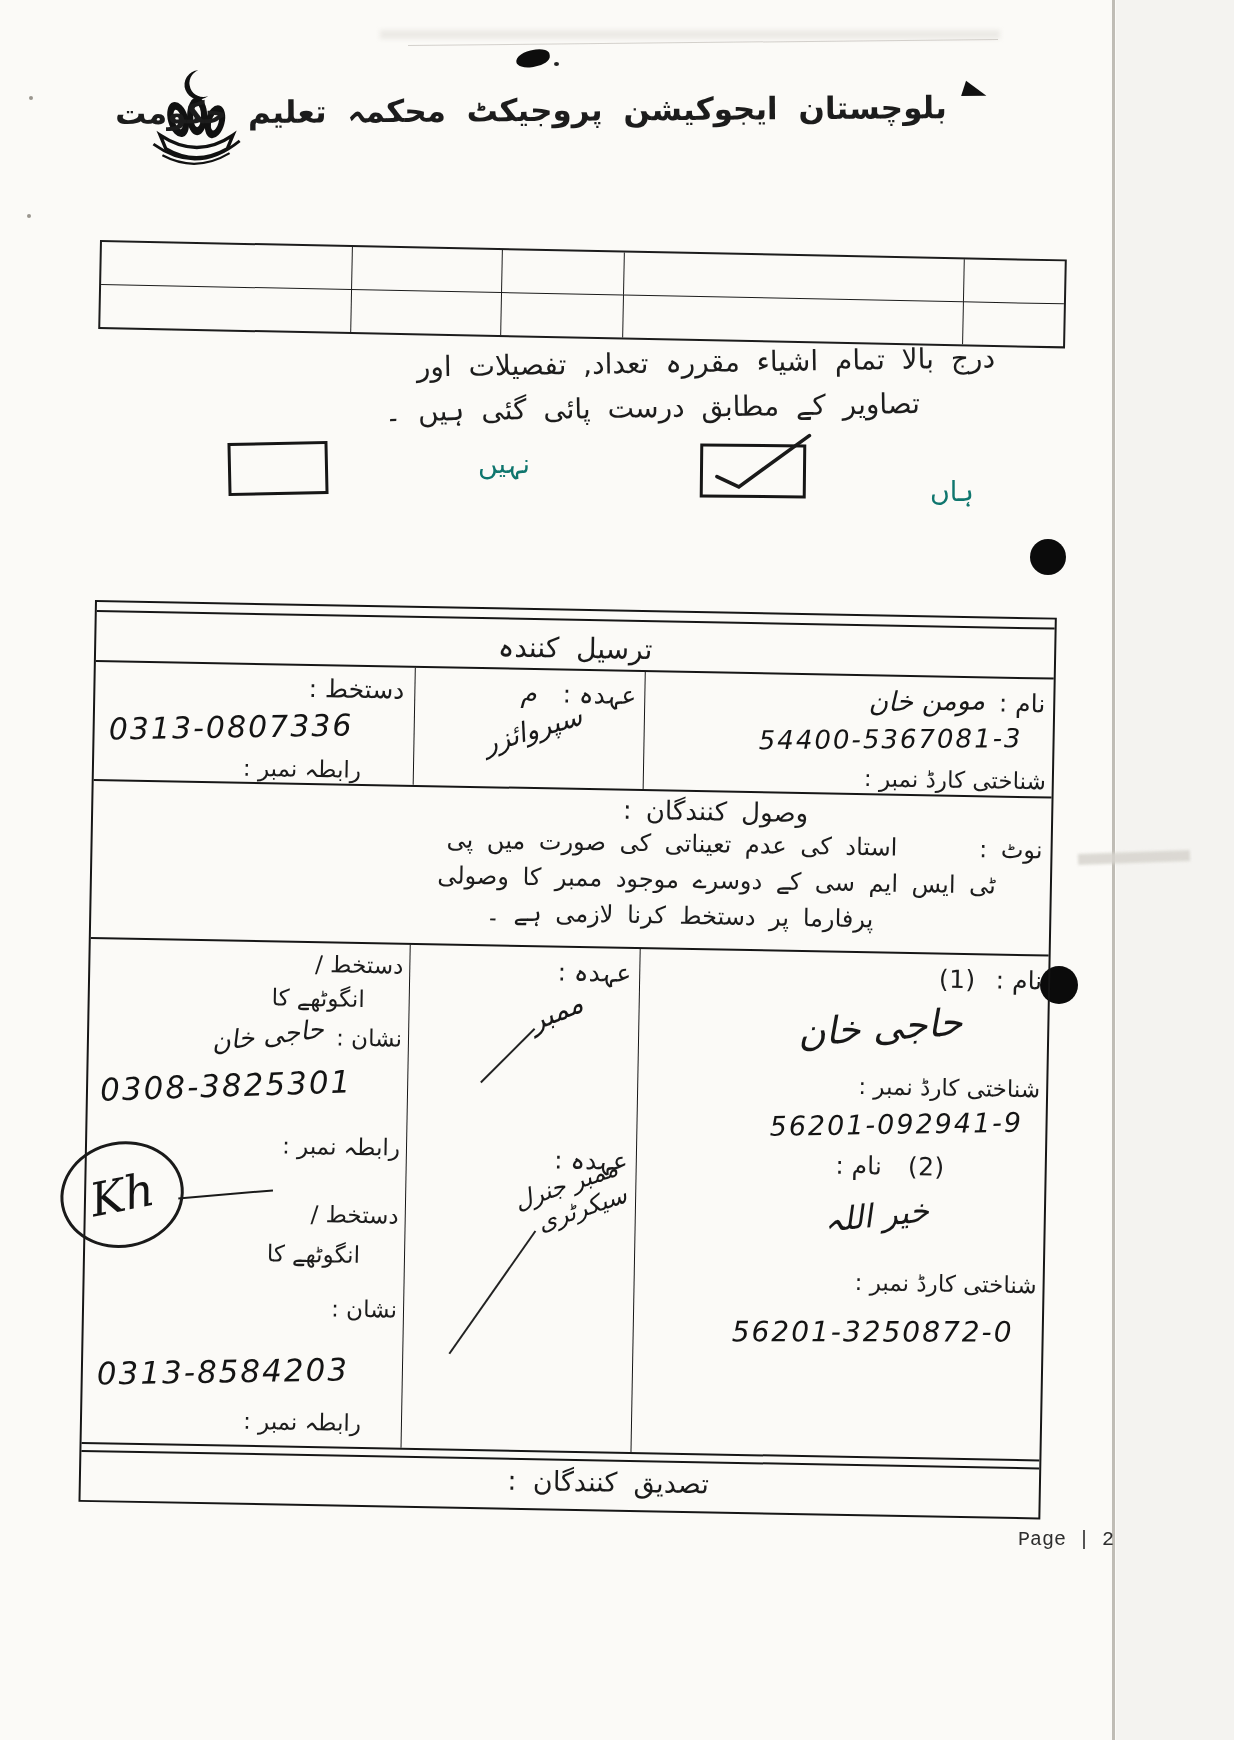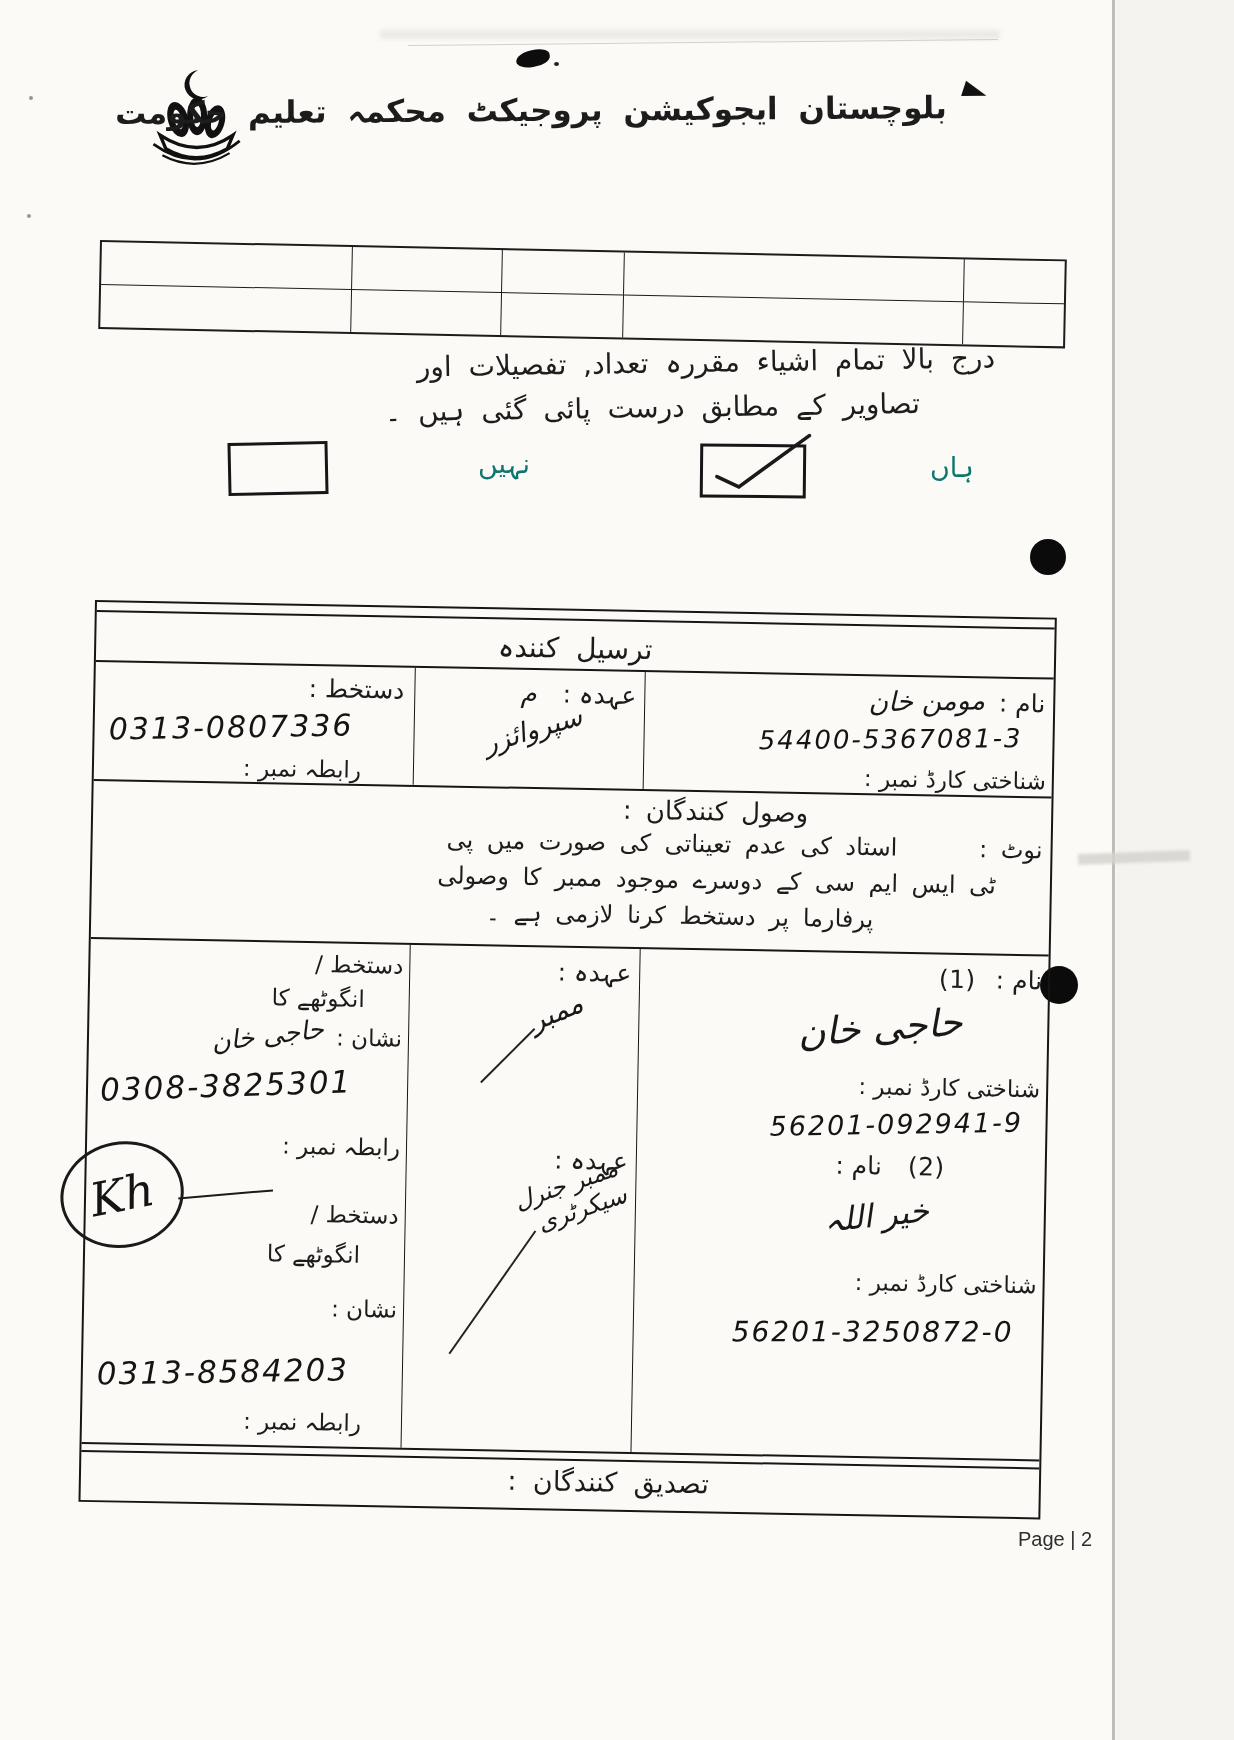--- a/index.html
+++ b/index.html
@@ -68,21 +68,21 @@
   .wasool-title{font-size:26px;letter-spacing:2px;word-spacing:6px;text-align:right;padding-right:235px;color:#1b1b1b;}
   .note-line{font-size:24px;letter-spacing:.5px;word-spacing:6px;text-align:right;color:#1c1c1c;line-height:1.5;white-space:pre-wrap;}
   .nl2{padding-right:46px;}
   .nl3{padding-right:168px;}
   .tasdeeq-title{font-size:27px;letter-spacing:3px;word-spacing:8px;padding-right:330px;color:#1b1b1b;}
   .slash{position:absolute;border-top:2.3px solid #222;}
   .sig-circle{position:absolute;border:3px solid #1a1a1a;border-radius:50%;transform:rotate(-12deg);
     display:flex;align-items:center;justify-content:center;}
   .sig-kh{font-family:"DejaVu Serif",serif;font-style:italic;font-size:46px;color:#141414;}
   .sig-tail{position:absolute;border-top:2.5px solid #1a1a1a;transform:rotate(-6deg);}
-  .footer{position:absolute;left:1018px;top:1528px;font-family:Liberation Sans, sans-serif;font-size:20px;color:#2e2e2e;}
+  .footer{position:absolute;left:1018px;top:1528px;font-family:Liberation Mono, monospace;font-size:20px;color:#2e2e2e;}
 </style>
 </head>
 <body>
 
 <div class="page">
 
   <div class="right-strip"></div>
   <div class="scan-line-v"></div>
   <div class="smudge-top"></div>
   <div class="pencil-streak"></div>
@@ -124,21 +124,21 @@
     <div></div>
       <div></div>
       <div></div>
       <div></div>
       <div></div>
   </div>
 
   <div class="stmt stmt1">درج بالا تمام اشیاء مقررہ تعداد, تفصیلات اور</div>
   <div class="stmt stmt2">تصاویر کے مطابق درست پائی گئی ہیں ۔</div>
 
-  <div class="opt-label" style="left:930px;top:452px;">ہاں</div>
+  <div class="opt-label" style="left:930px;top:476px;">ہاں</div>
   <div class="cb cb-yes">
     <svg class="tick-svg" width="130" height="80">
       <path d="M20 56 L42 66 L112 14" stroke="#1a1a1a" stroke-width="3.6" fill="none" stroke-linecap="round"></path>
     </svg>
   </div>
   <div class="opt-label" style="left:478px;top:448px;">نہیں</div>
   <div class="cb cb-no"></div>
 
   <div class="form">
 

